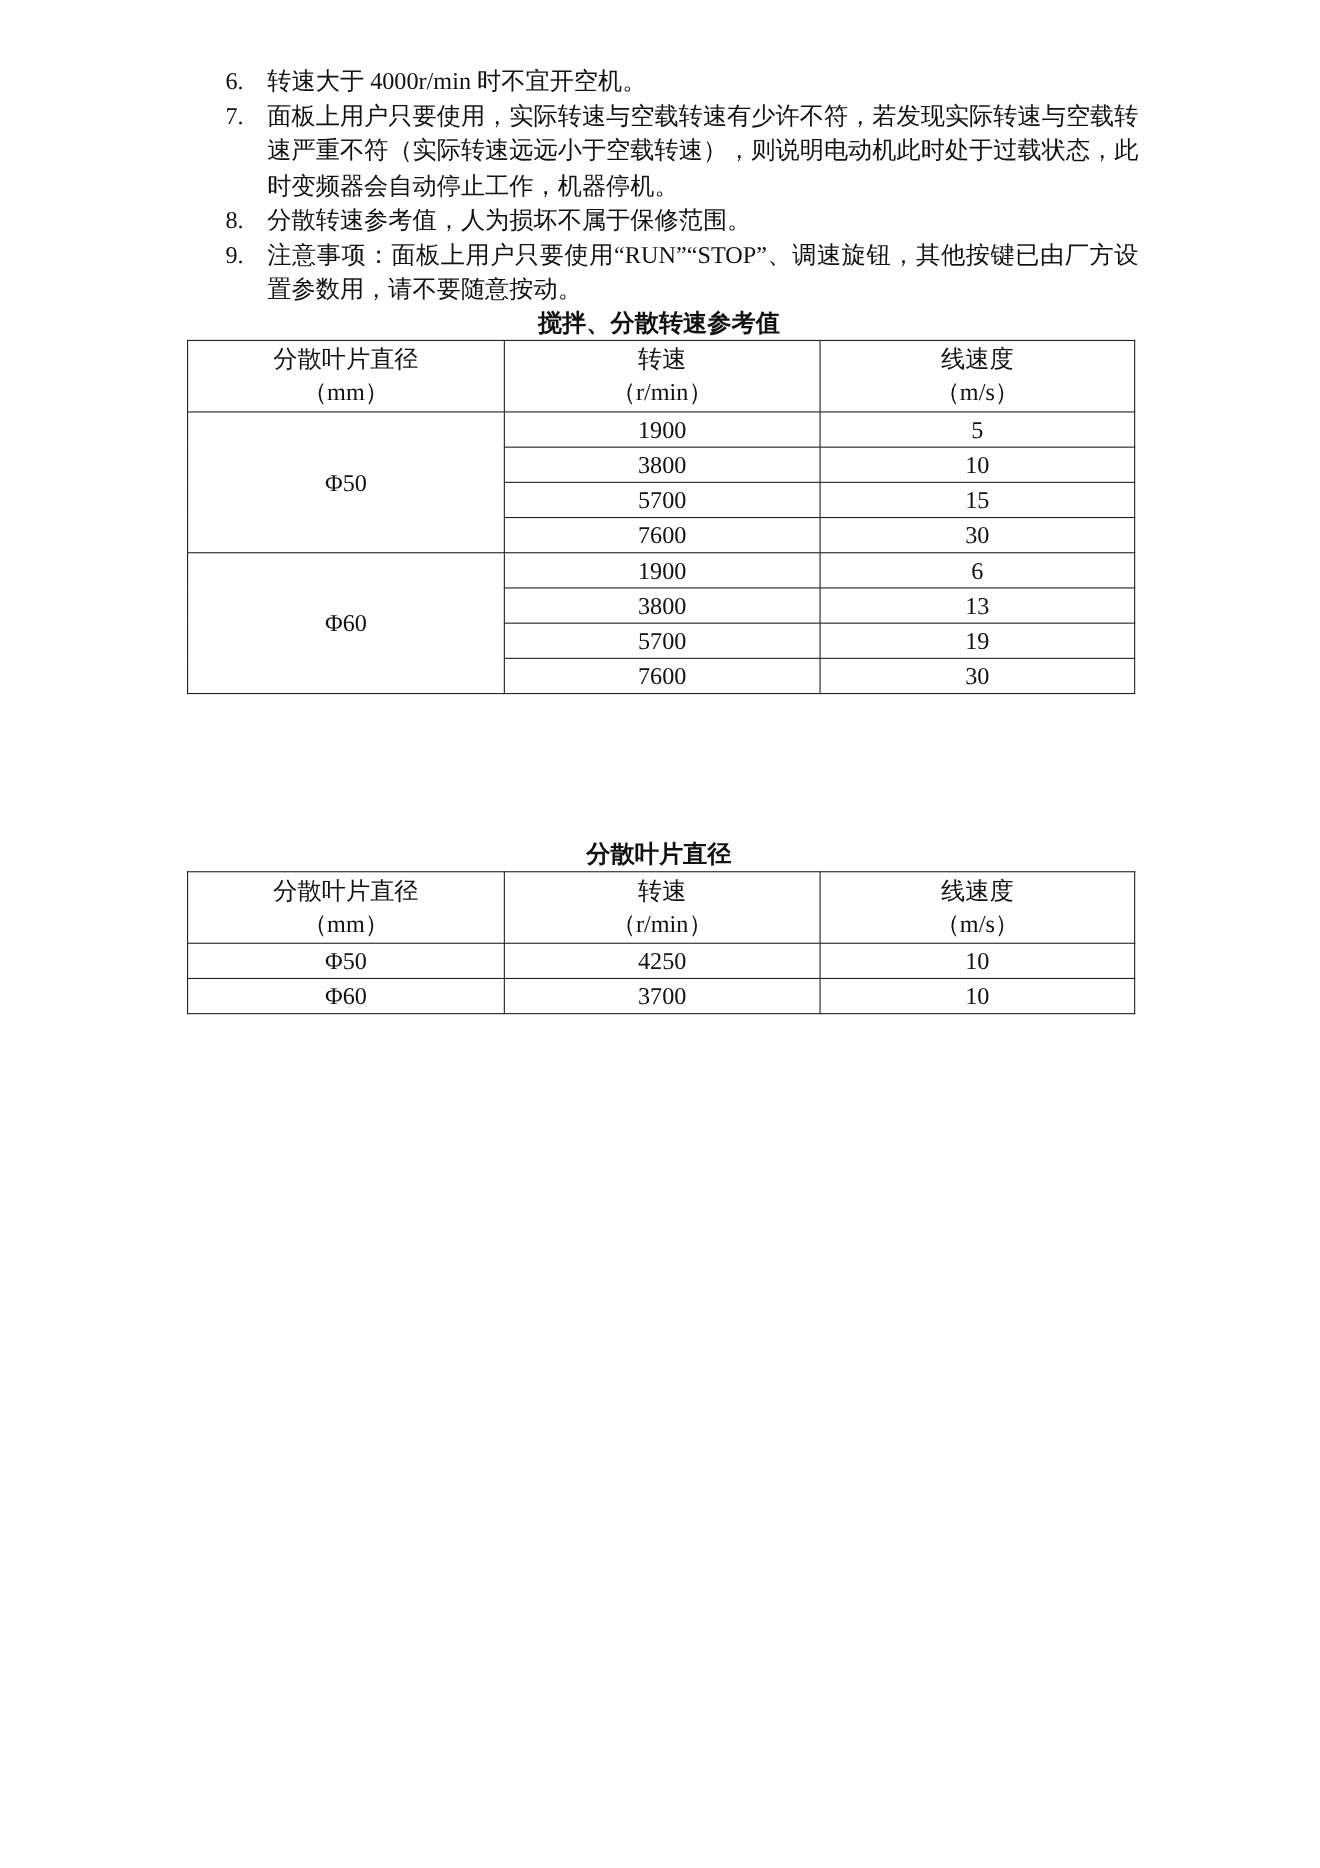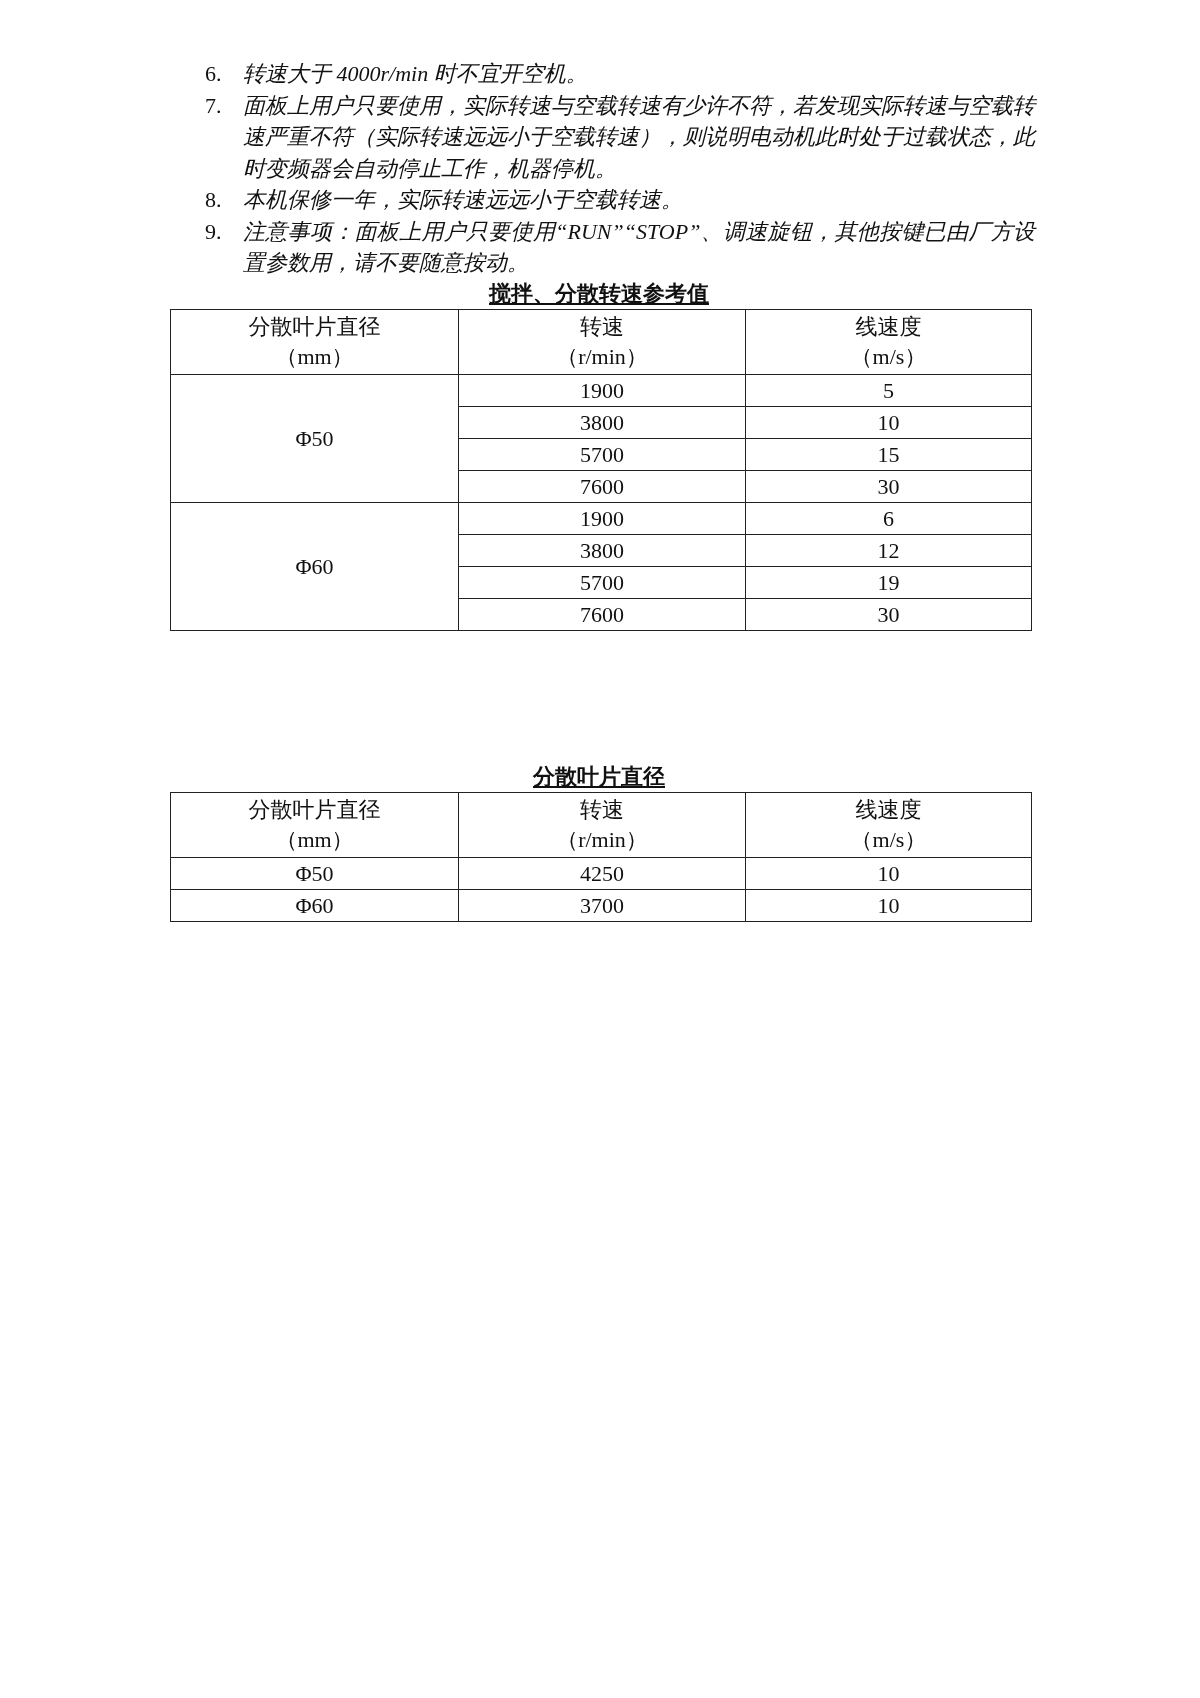--- a/index.html
+++ b/index.html
@@ -4,24 +4,24 @@
   <style>
     html, body { margin: 0; padding: 0; background: #ffffff; }
     body {
       width: 1200px; height: 1698px; position: relative; overflow: hidden;
       font-family: "Liberation Serif", "DejaVu Serif", serif;
       color: #111;
     }
     .list { position: absolute; left: 205px; top: 58px; width: 830px; margin: 0; padding: 0; }
     .item { display: flex; font-size: 22px; line-height: 31.5px; }
     .num { width: 38px; flex: 0 0 38px; }
-    .txt { flex: 1; text-align: justify; font-style: italic; }
+    .txt { flex: 1; text-align: justify; }
     .caption {
       position: absolute; left: 170px; width: 858px; text-align: center;
-      font-weight: bold; font-size: 22px; line-height: 26px; text-decoration: underline;
+      font-weight: bold; font-size: 22px; line-height: 26px;
     }
     table.t {
       position: absolute; left: 170px; width: 858px;
       border-collapse: collapse; table-layout: fixed;
       font-size: 22px;
     }
     table.t td {
       border: 1.3px solid #222; text-align: center; vertical-align: middle;
       padding: 0; line-height: 30px;
     }
@@ -36,21 +36,21 @@
   <div class="item">
     <span class="num">6.</span>
     <span class="txt">转速大于 4000r/min 时不宜开空机。</span>
   </div>
   <div class="item">
     <span class="num">7.</span>
     <span class="txt">面板上用户只要使用，实际转速与空载转速有少许不符，若发现实际转速与空载转速严重不符（实际转速远远小于空载转速），则说明电动机此时处于过载状态，此时变频器会自动停止工作，机器停机。</span>
   </div>
   <div class="item">
     <span class="num">8.</span>
-    <span class="txt">本机保修一年，实际转速远远小于空载转速。</span>
+    <span class="txt">分散转速参考值，人为损坏不属于保修范围。</span>
   </div>
   <div class="item">
     <span class="num">9.</span>
     <span class="txt">注意事项：面板上用户只要使用“RUN”“STOP”、调速旋钮，其他按键已由厂方设置参数用，请不要随意按动。</span>
   </div>
 </div>
 
 <div class="caption" style="top:281px;">搅拌、分散转速参考值</div>
 
 <table class="t" style="top:309px;">
@@ -77,21 +77,21 @@
     <td class="row">7600</td>
     <td class="row">30</td>
   </tr>
   <tr>
     <td rowspan="4">Φ60</td>
     <td class="row">1900</td>
     <td class="row">6</td>
   </tr>
   <tr>
     <td class="row">3800</td>
-    <td class="row">12</td>
+    <td class="row">13</td>
   </tr>
   <tr>
     <td class="row">5700</td>
     <td class="row">19</td>
   </tr>
   <tr>
     <td class="row">7600</td>
     <td class="row">30</td>
   </tr>
 </tbody>

